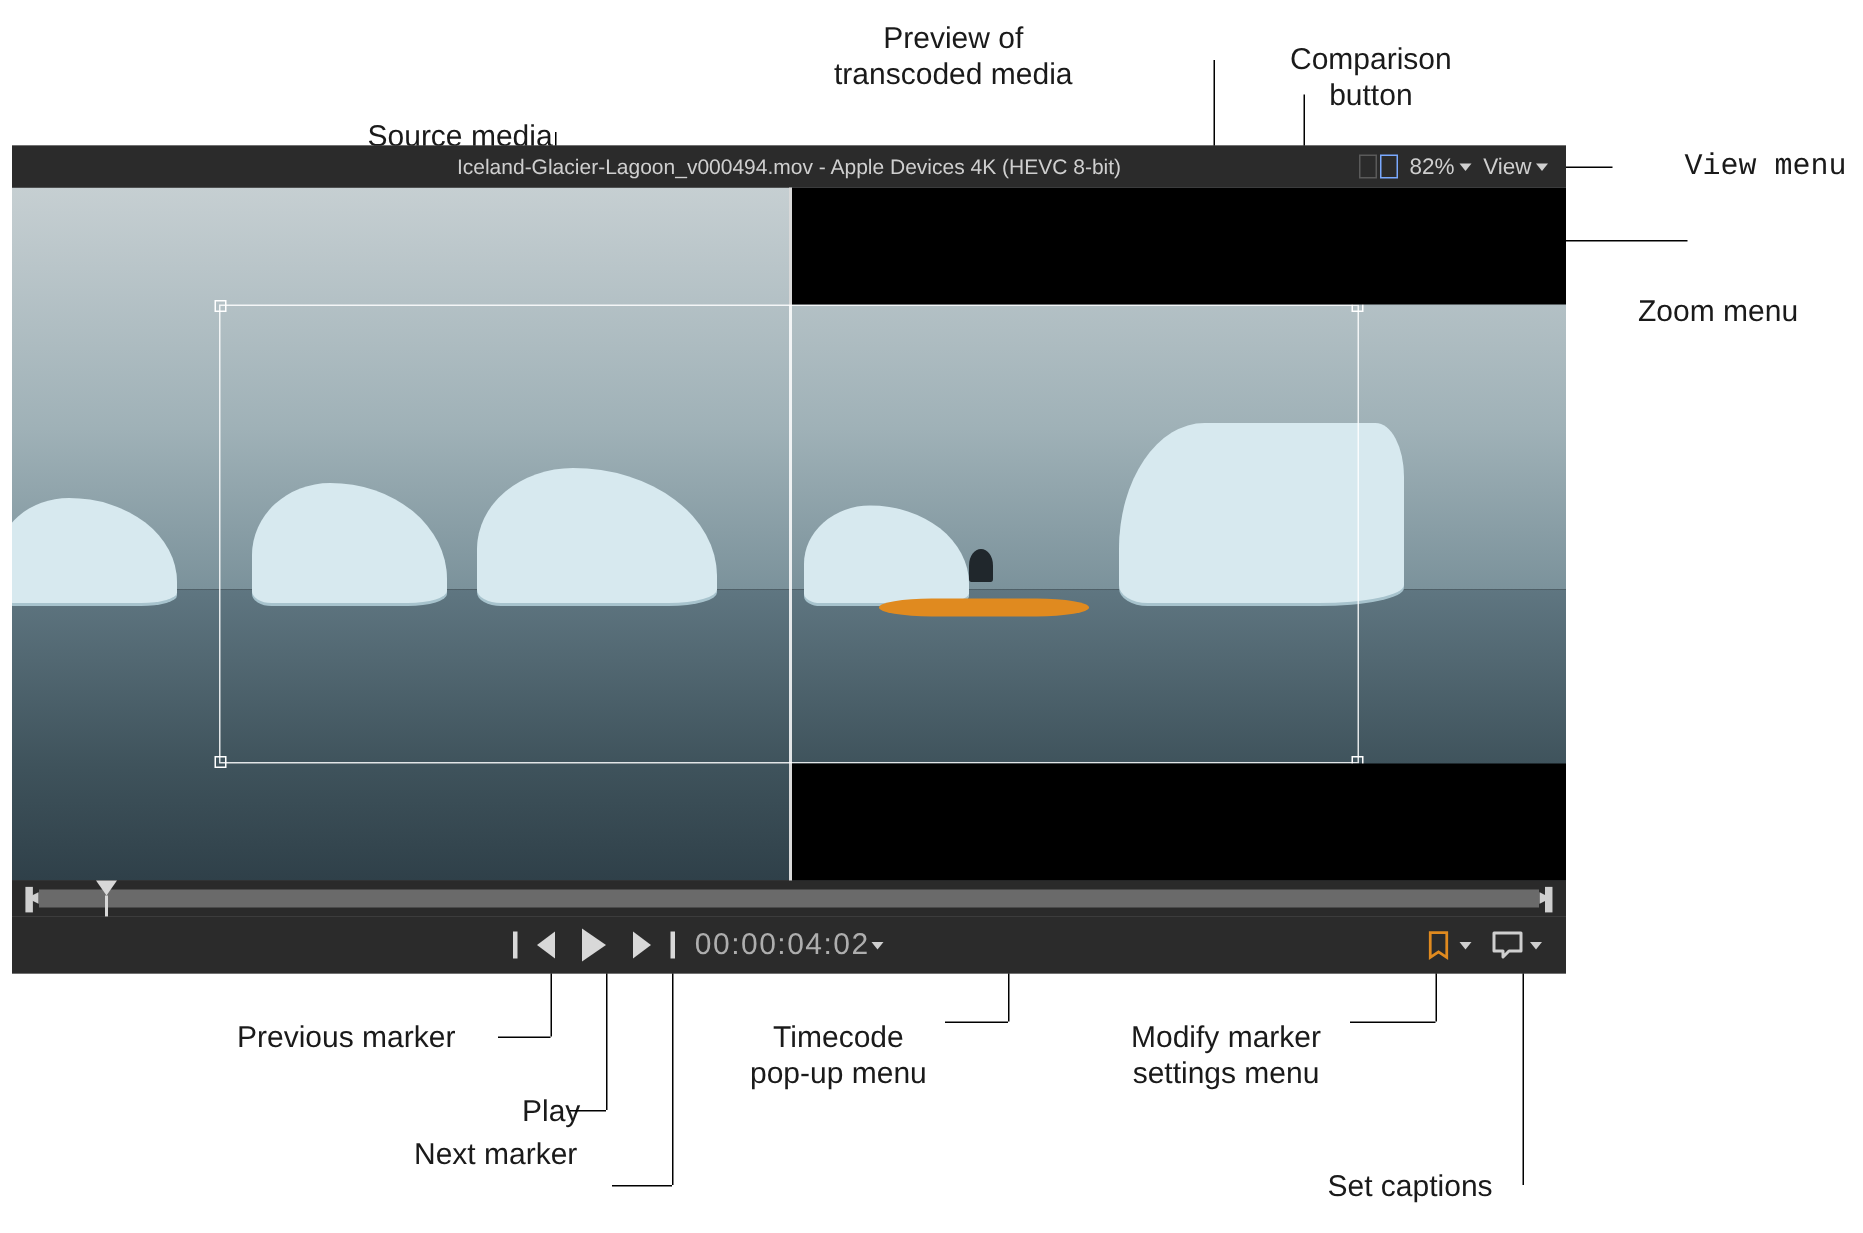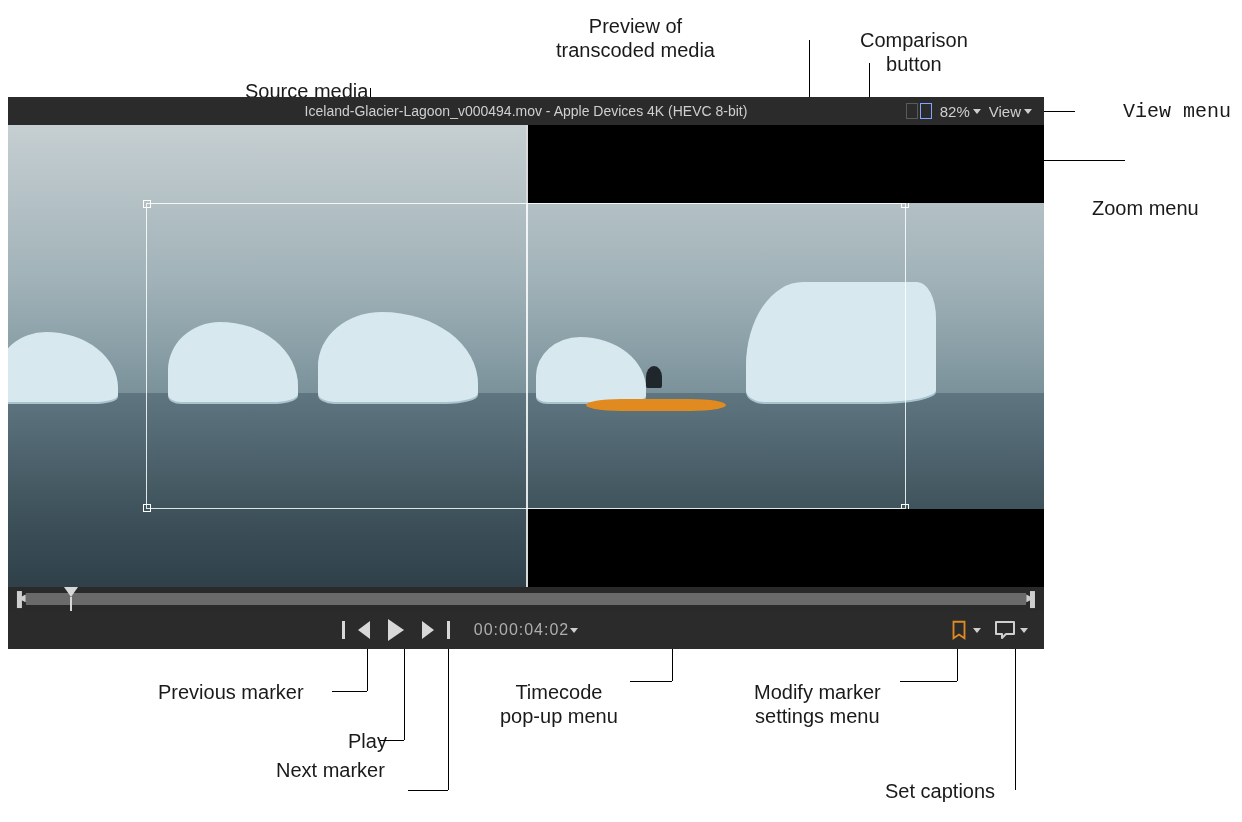--- a/index.html
+++ b/index.html
@@ -238,21 +238,21 @@
   .play-btn {
     width:0;height:0;
     border-top:11px solid transparent;
     border-bottom:11px solid transparent;
     border-left:16px solid #d8d8d8;
   }
   .timecode {
     position:absolute; left:0; right:0; top:0; bottom:0;
     display:flex; align-items:center; justify-content:center;
     gap:1px;
-    font-size:16px;
+    font-size:20px;
     letter-spacing:1px;
     color:#aeaeae;
   }
   .right-cluster {
     position:absolute; right:16px; top:0; bottom:0;
     display:flex; align-items:center; gap:12px;
   }
   .marker-icon svg, .caption-icon svg { display:block; }
 
 </style>

